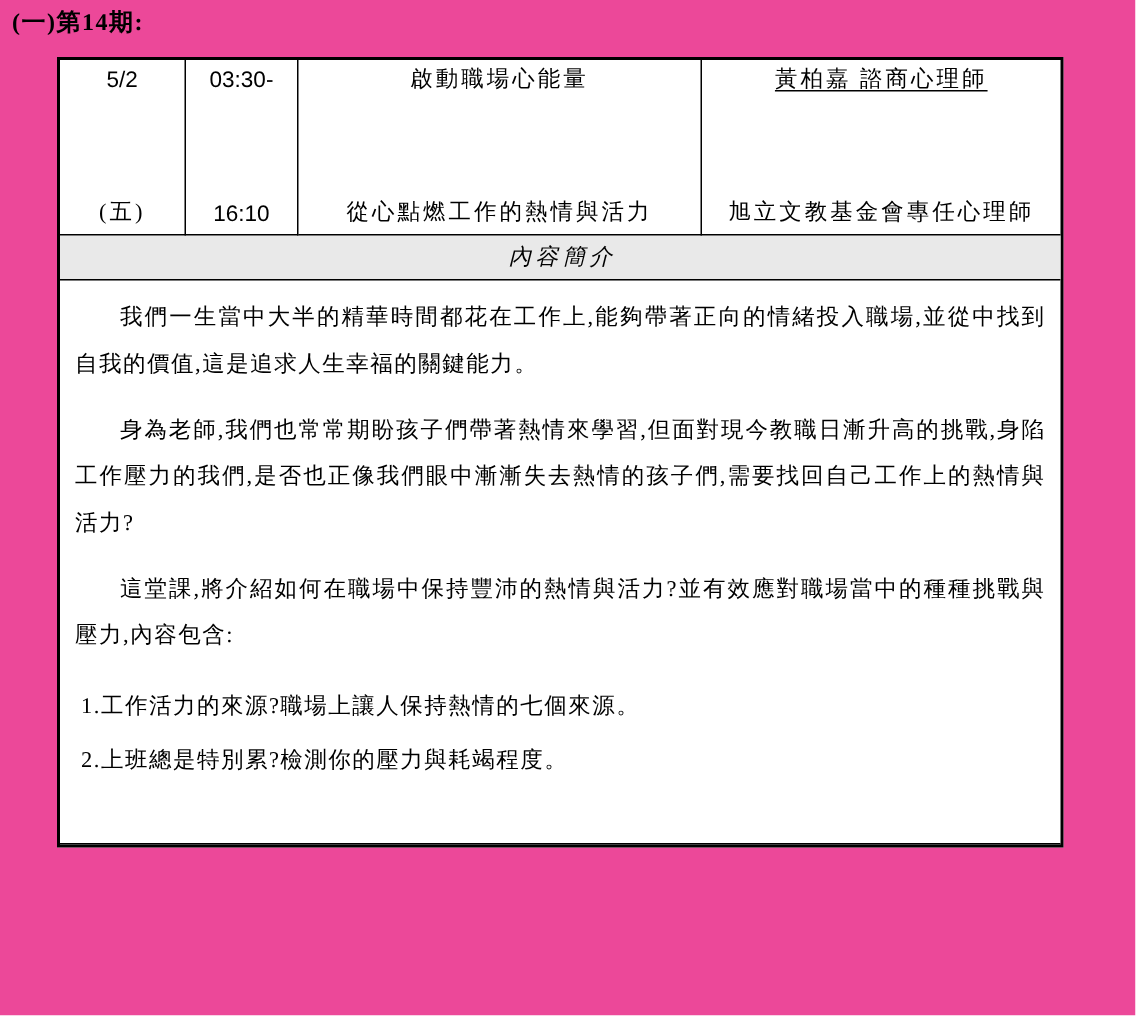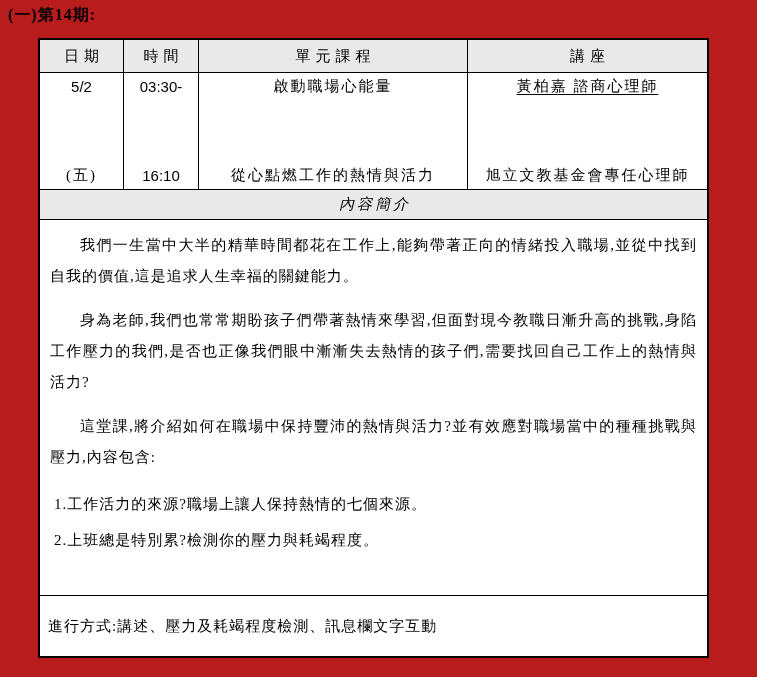--- a/index.html
+++ b/index.html
@@ -6,21 +6,21 @@
     margin: 0;
     padding: 0;
     background: #ffffff;
     font-family: "Liberation Serif", "DejaVu Serif", serif;
     color: #000000;
   }
   .page {
     position: relative;
     width: 757px;
     height: 677px;
-    background: #b91c1c;
+    background: #ec4899;
     overflow: hidden;
   }
   .doc-title {
     position: absolute;
     left: 8px;
     top: 5px;
     font-size: 16px;
     font-weight: bold;
     letter-spacing: 1px;
   }
@@ -125,26 +125,20 @@
 </style>
 </head>
 <body>
 
 <div class="page">
 
   <div class="doc-title">(一)第14期:</div>
 
   <div class="doc-table">
 
-    <div class="grid-row row-header">
-      <div class="cell">日期</div>
-      <div class="cell">時間</div>
-      <div class="cell">單元課程</div>
-      <div class="cell last">講座</div>
-    </div>
 
     <div class="grid-row row-data">
       <div class="cell">
         <span class="numeric">5/2</span>
         <span>(五)</span>
       </div>
       <div class="cell">
         <span class="numeric">03:30-</span>
         <span class="numeric">16:10</span>
       </div>
@@ -164,16 +158,15 @@
       <p>我們一生當中大半的精華時間都花在工作上,能夠帶著正向的情緒投入職場,並從中找到自我的價值,這是追求人生幸福的關鍵能力。</p>
       <p>身為老師,我們也常常期盼孩子們帶著熱情來學習,但面對現今教職日漸升高的挑戰,身陷工作壓力的我們,是否也正像我們眼中漸漸失去熱情的孩子們,需要找回自己工作上的熱情與活力?</p>
       <p>這堂課,將介紹如何在職場中保持豐沛的熱情與活力?並有效應對職場當中的種種挑戰與壓力,內容包含:</p>
       <div class="intro-list">
         <div class="list-item">1.工作活力的來源?職場上讓人保持熱情的七個來源。</div>
         <div class="list-item">2.上班總是特別累?檢測你的壓力與耗竭程度。</div>
       </div>
 
     </div>
 
-    <div class="row-method">進行方式:講述、壓力及耗竭程度檢測、訊息欄文字互動</div>
 
   </div>
 </div>
 
 </body></html>

